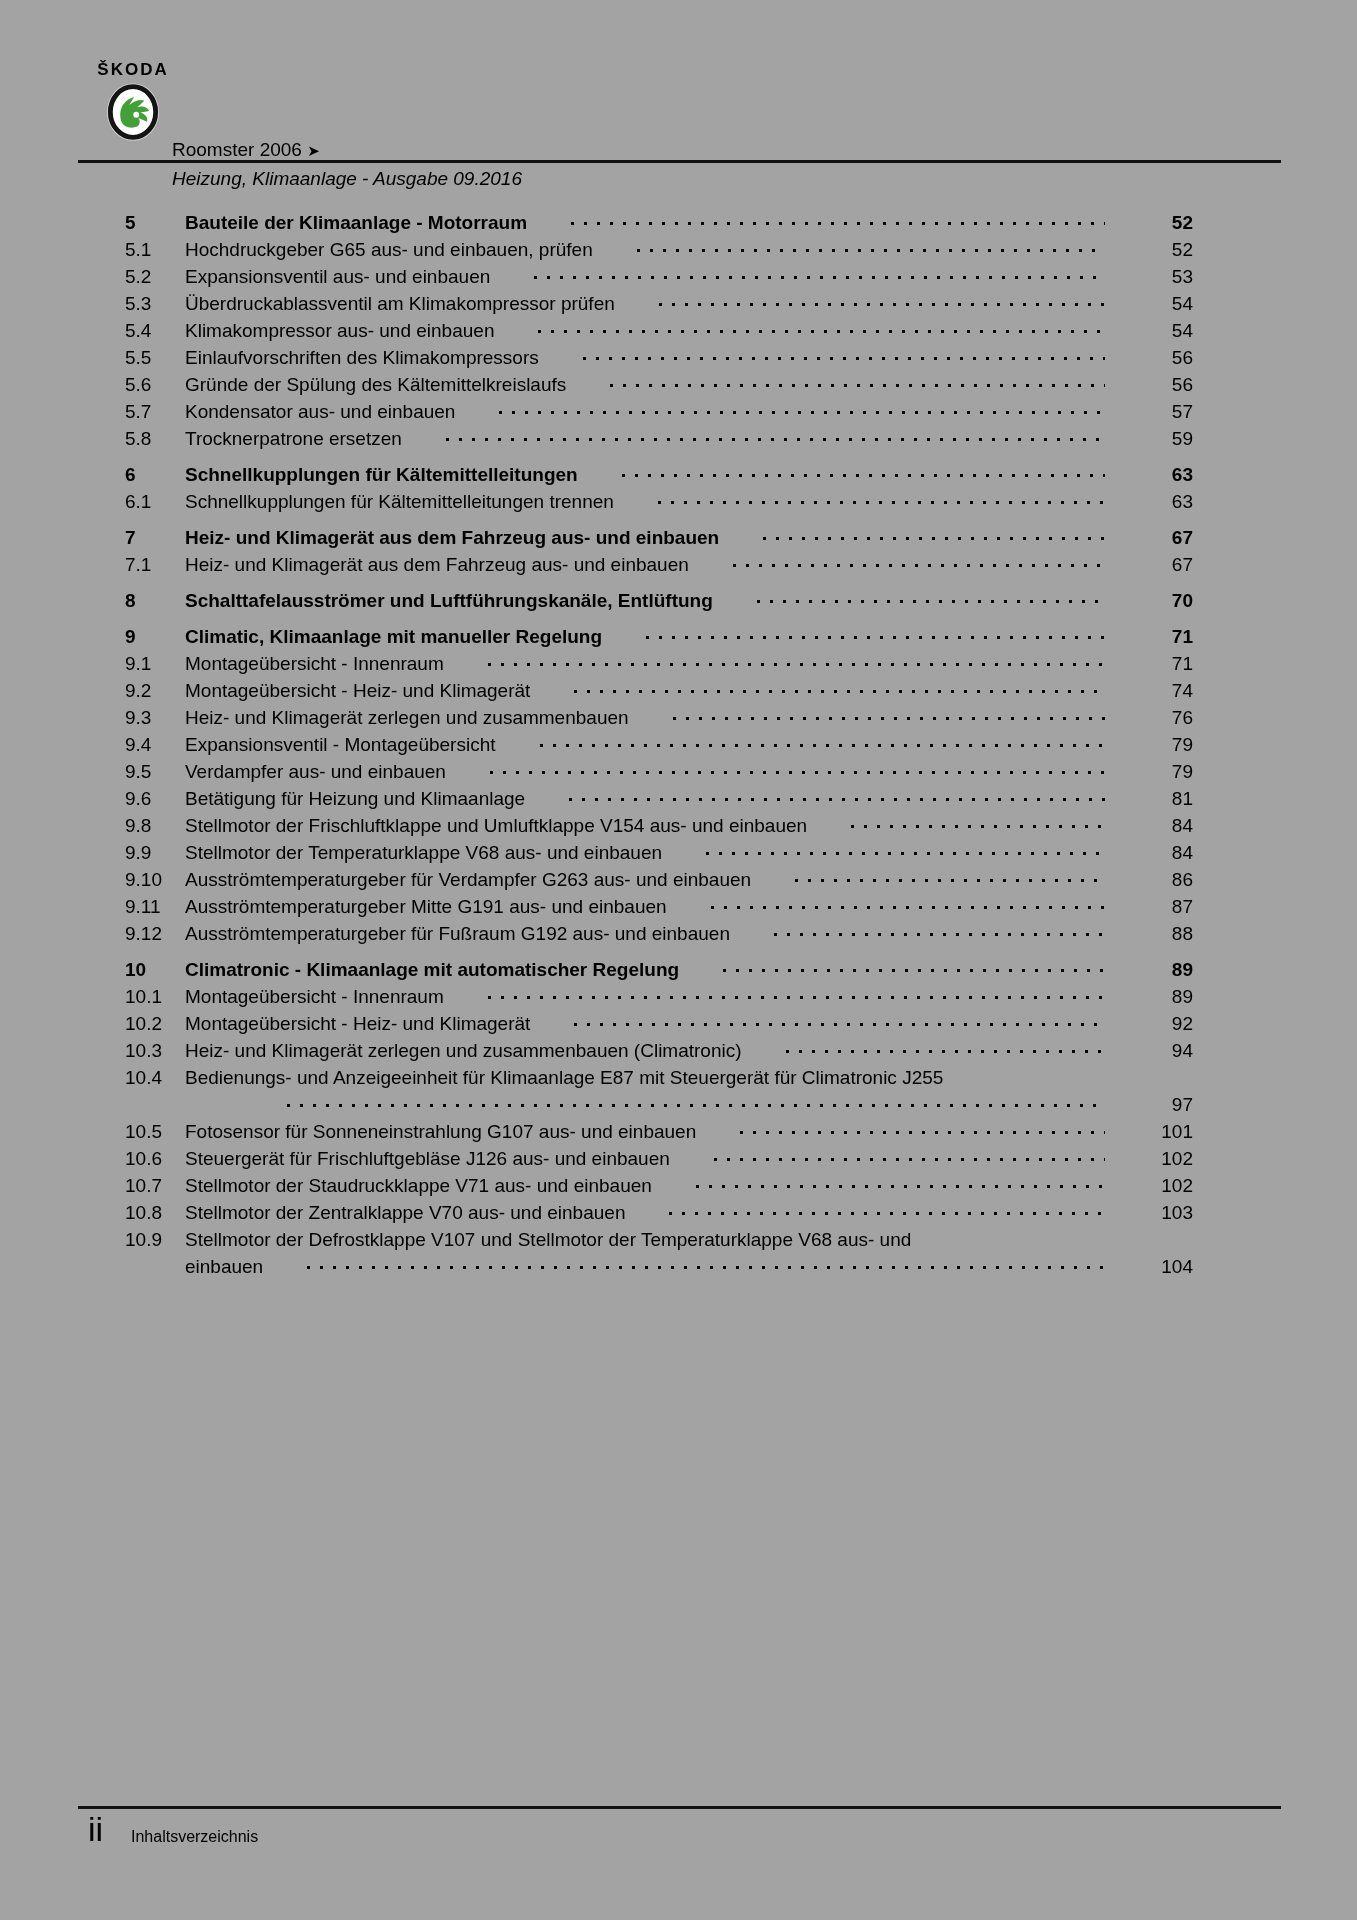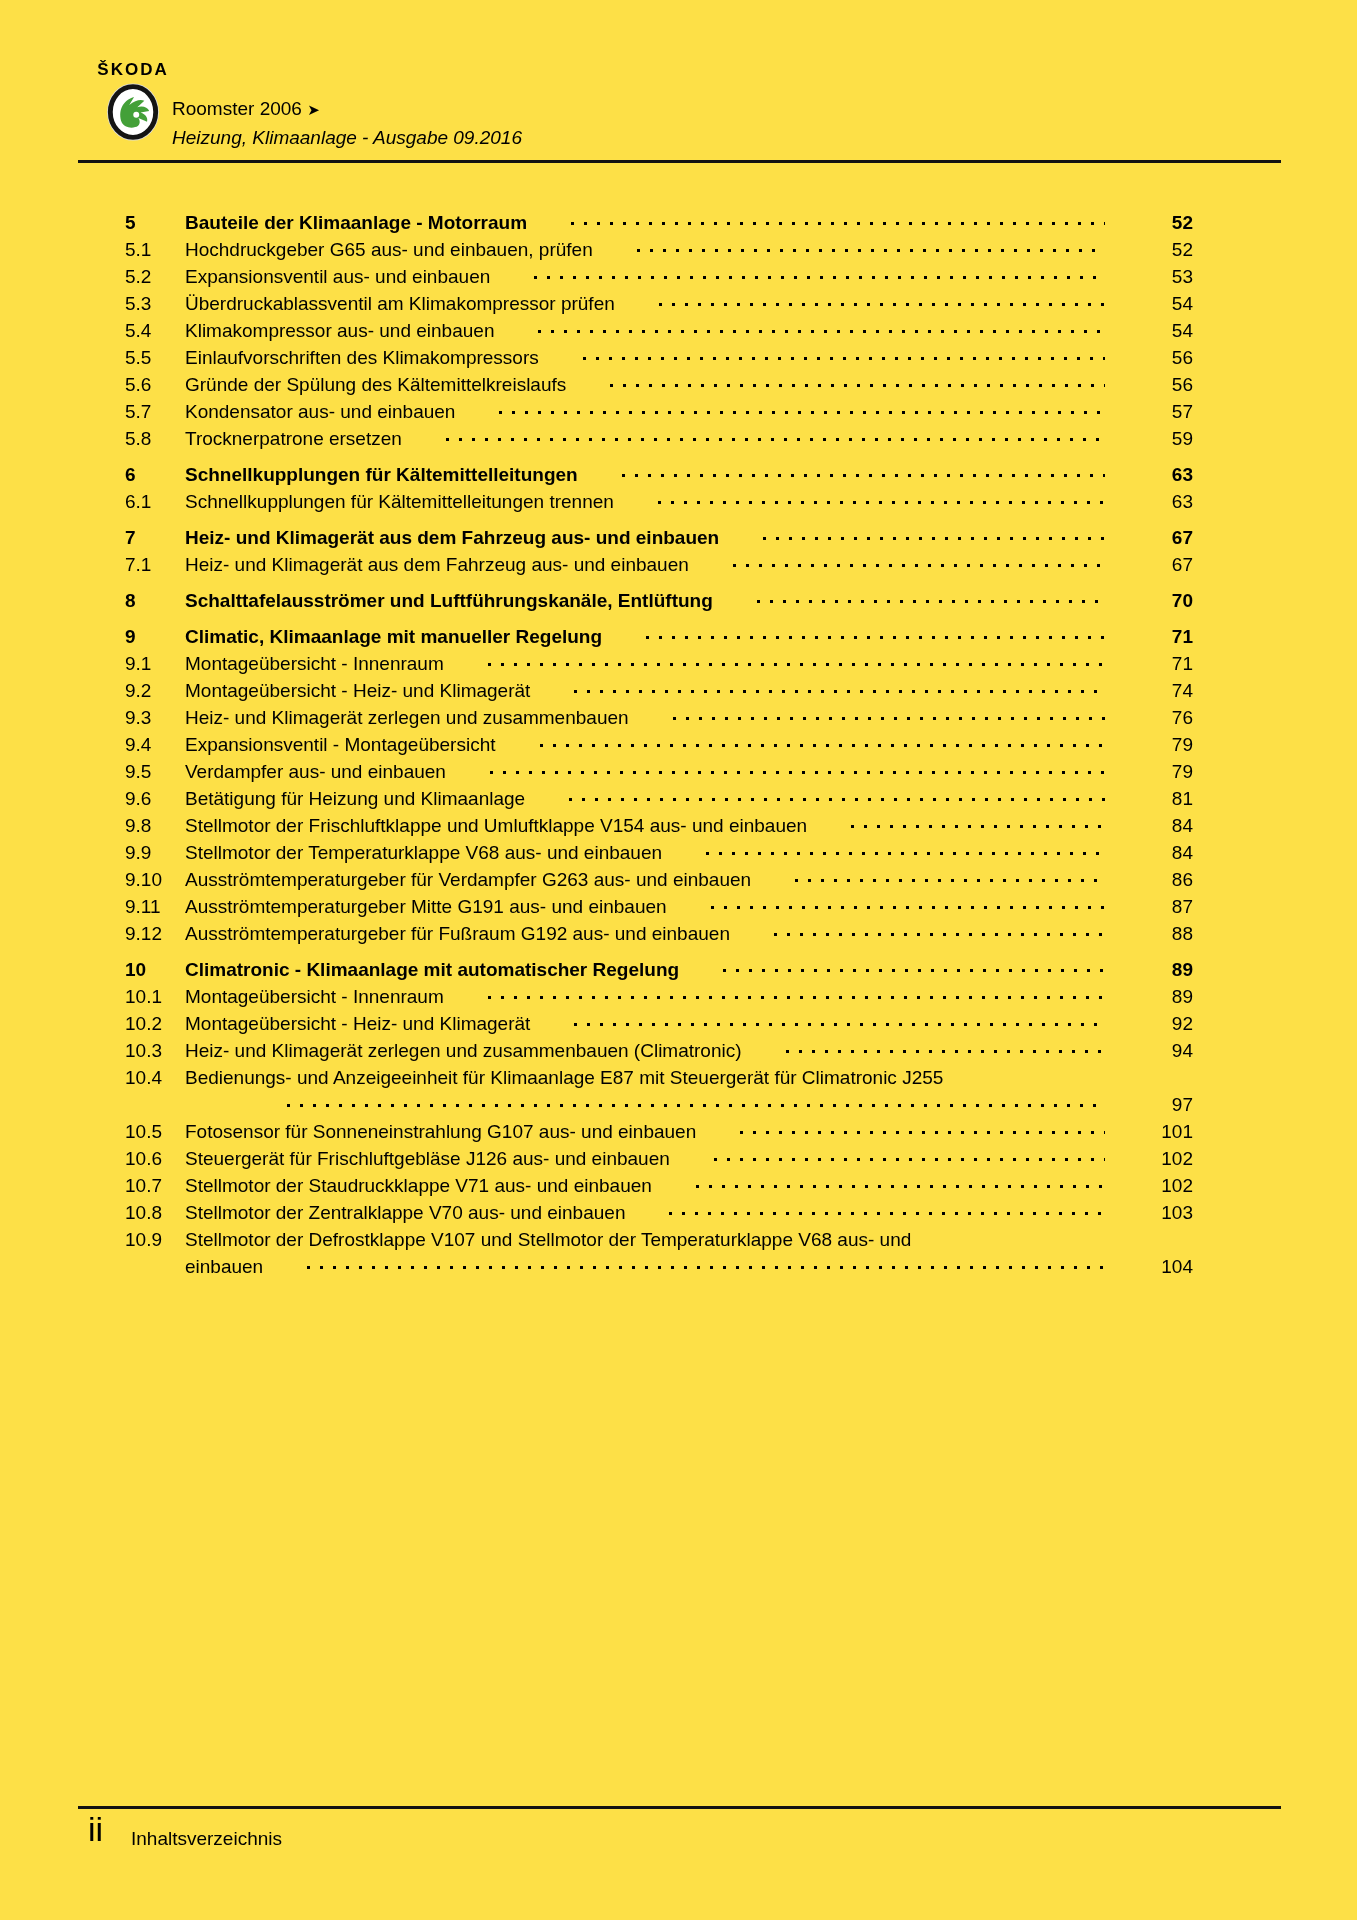--- a/index.html
+++ b/index.html
@@ -1,29 +1,29 @@
 <!DOCTYPE html>
 <html><head>
 <meta charset="utf-8">
 <style>
   html,body { margin:0; padding:0; background:#ffffff; }
   body {
     width:1357px; height:1920px;
     font-family:"Liberation Sans", sans-serif;
     color:#000;
   }
-  .page { position:relative; width:1357px; height:1920px; background:#fde047; overflow:hidden; }
+  .page { position:relative; width:1357px; height:1920px; background:#a3a3a3; overflow:hidden; }
 
   
   .hdr { position:absolute; top:58px; left:78px; right:76px; height:104px; }
   .logo-block { position:absolute; left:16px; top:2px; width:78px; text-align:center; }
   .logo-word { font-size:17px; font-weight:bold; letter-spacing:2px; }
   .logo-circle { display:block; margin:2px auto 0 auto; }
   .header-text { position:absolute; left:94px; top:40px; }
-  .model-line { font-size:19px; }
+  .model-line { font-size:19px;margin-top:41px; }
   .arrow { font-size:15px; letter-spacing:-1px; }
   .subtitle { font-size:19px; margin-top:7px;font-style:italic; }
   .rule { position:absolute; left:78px; width:1203px; height:3px; background:#121212; }
   .rule-top { top:160px; }
   .rule-bottom { top:1806px; }
 
   
   #toc-list { position:absolute; top:200px; left:125px; width:1068px; }
   .toc-entry { display:flex; align-items:flex-start; font-size:19px; line-height:27px; }
   .toc-entry.section { margin-top:9px; font-weight:bold; }
@@ -38,21 +38,21 @@
     margin:0 10px 0 11px;
     background-image:radial-gradient(circle, #000 1.45px, rgba(0,0,0,0) 1.6px);
     background-size:13px 13px;
     background-repeat:repeat-x;
     background-position:left calc(100% - 6px);
   }
   .pagenum { flex:0 0 50px; text-align:right; }
 
   
   .folio { position:absolute; left:88px; top:1812px; font-size:34px; line-height:1; }
-  .folio-label { position:absolute; left:131px; top:1828px; font-size:19px; }
+  .folio-label { position:absolute; left:131px; top:1828px; font-size:16px; }
 </style>
 </head>
 <body>
 
 <div class="page">
 
   <div class="hdr">
     <div class="logo-block">
       <div class="logo-word">ŠKODA</div>
       <svg class="logo-circle" width="54" height="60" viewBox="0 0 100 110">

